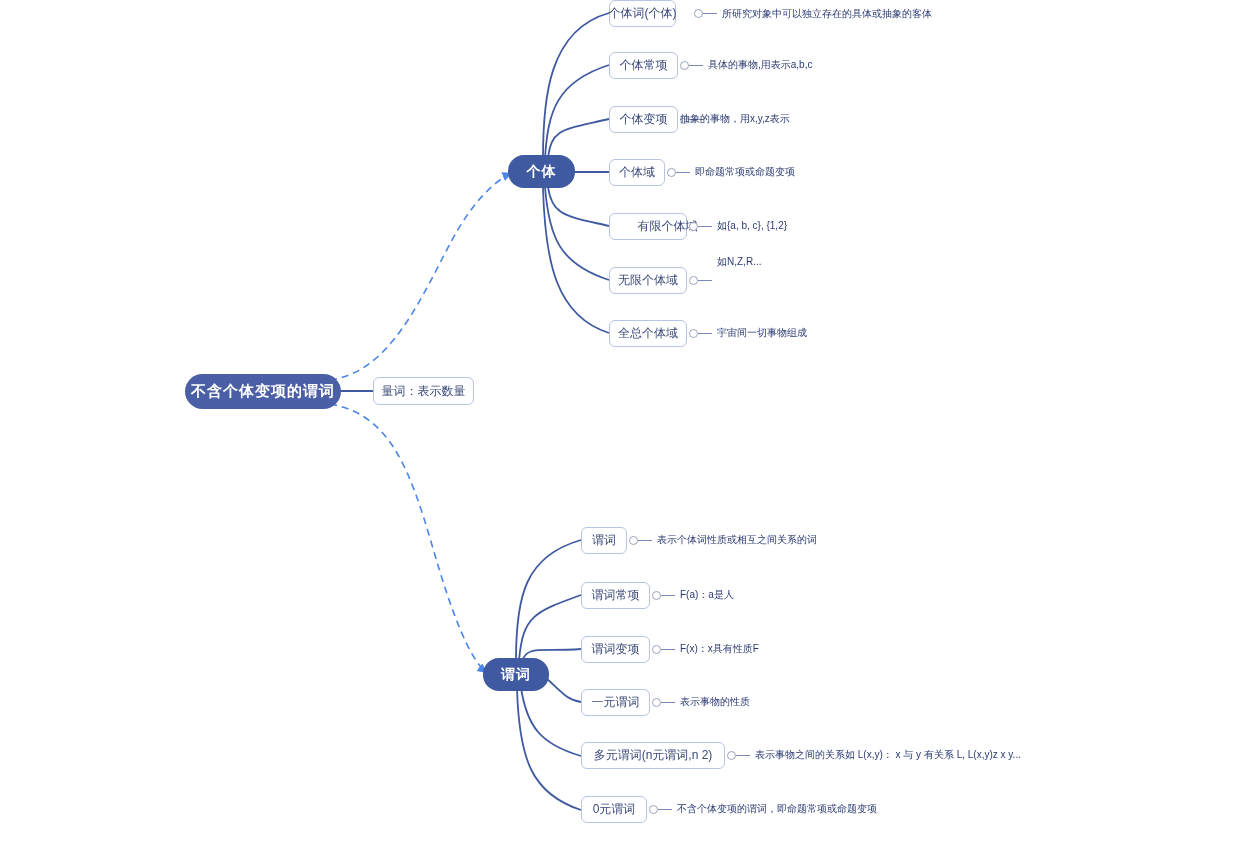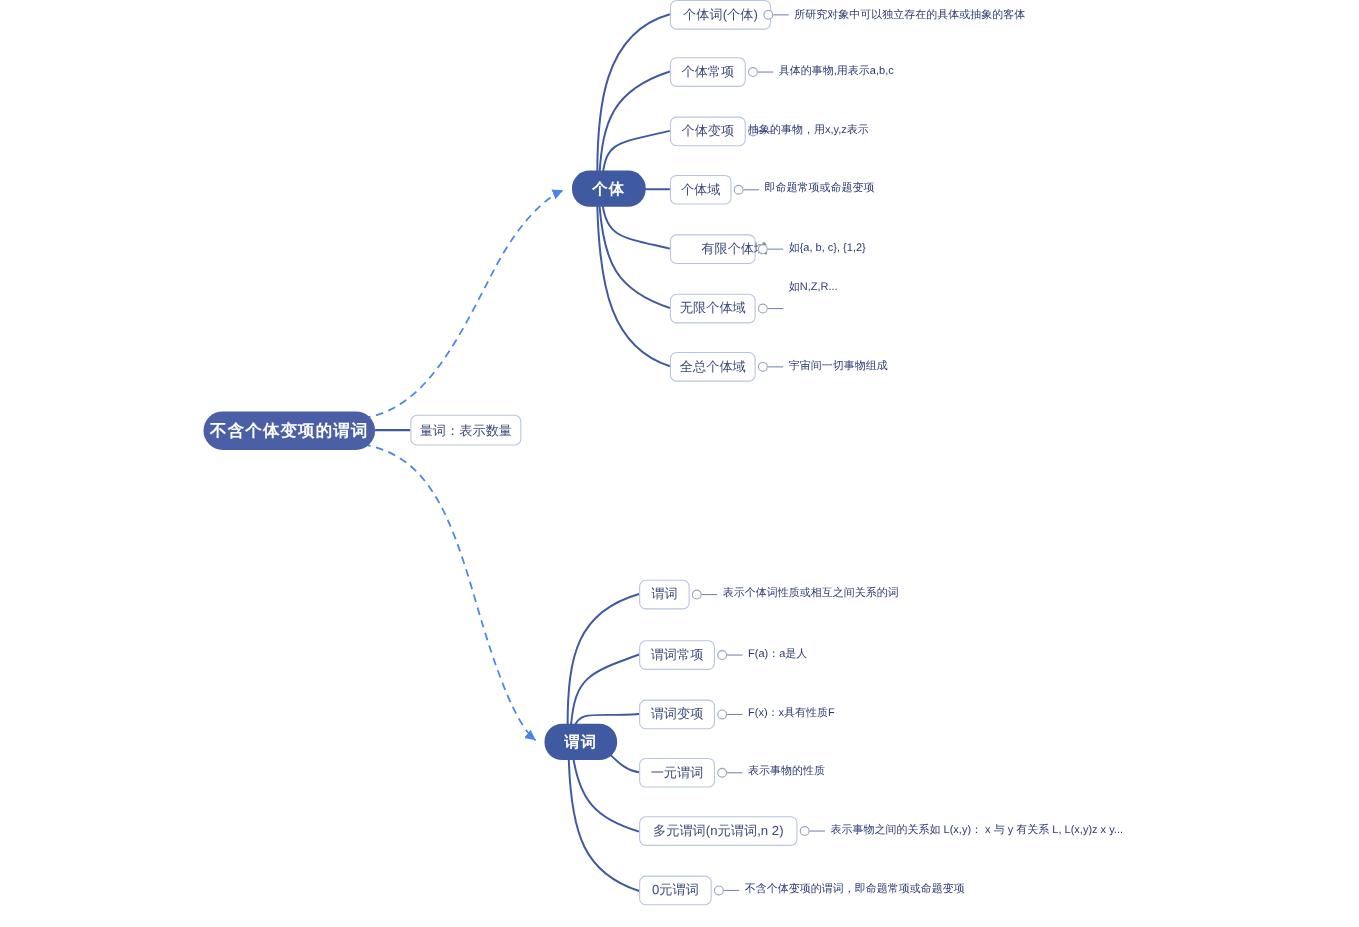--- a/index.html
+++ b/index.html
@@ -56,21 +56,20 @@
     color: #ffffff;
     border-radius: 16px;
     font-size: 14px;
     font-weight: bold;
     letter-spacing: 1px;
     display: flex;
     align-items: center;
     justify-content: center;
     box-sizing: border-box;
     white-space: nowrap;
-    margin-left: 12px;
   }
 
   
   .leaf-box {
     position: absolute;
     background: #ffffff;
     border: 1px solid #b9c4e2;
     border-radius: 6px;
     color: #3b4a7a;
     font-size: 12px;
@@ -152,21 +151,21 @@
     </div>
 
     <div class="branch-node" style="left:508px; top:155px; width:67px; height:33px;">
       <span>个体</span>
     </div>
 
     <div class="branch-node" style="left:483px; top:658px; width:66px; height:33px;">
       <span>谓词</span>
     </div>
 
-    <div class="leaf-box" style="left:609px; top:0px; width:92px; height:27px;">
+    <div class="leaf-box" style="left:609px; top:0px; width:67px; height:27px;">
       <span>个体词(个体)</span>
     </div>
     <div class="note-dot" style="left:694px; top:9px;"></div>
     <div class="note-dash" style="left:703px; top:13px; width:14px;"></div>
     <div class="note" style="left:722px; top:8px;">所研究对象中可以独立存在的具体或抽象的客体</div>
 
     <div class="leaf-box" style="left:609px; top:52px; width:69px; height:27px;">
       <span>个体常项</span>
     </div>
     <div class="note-dot" style="left:680px; top:61px;"></div>

